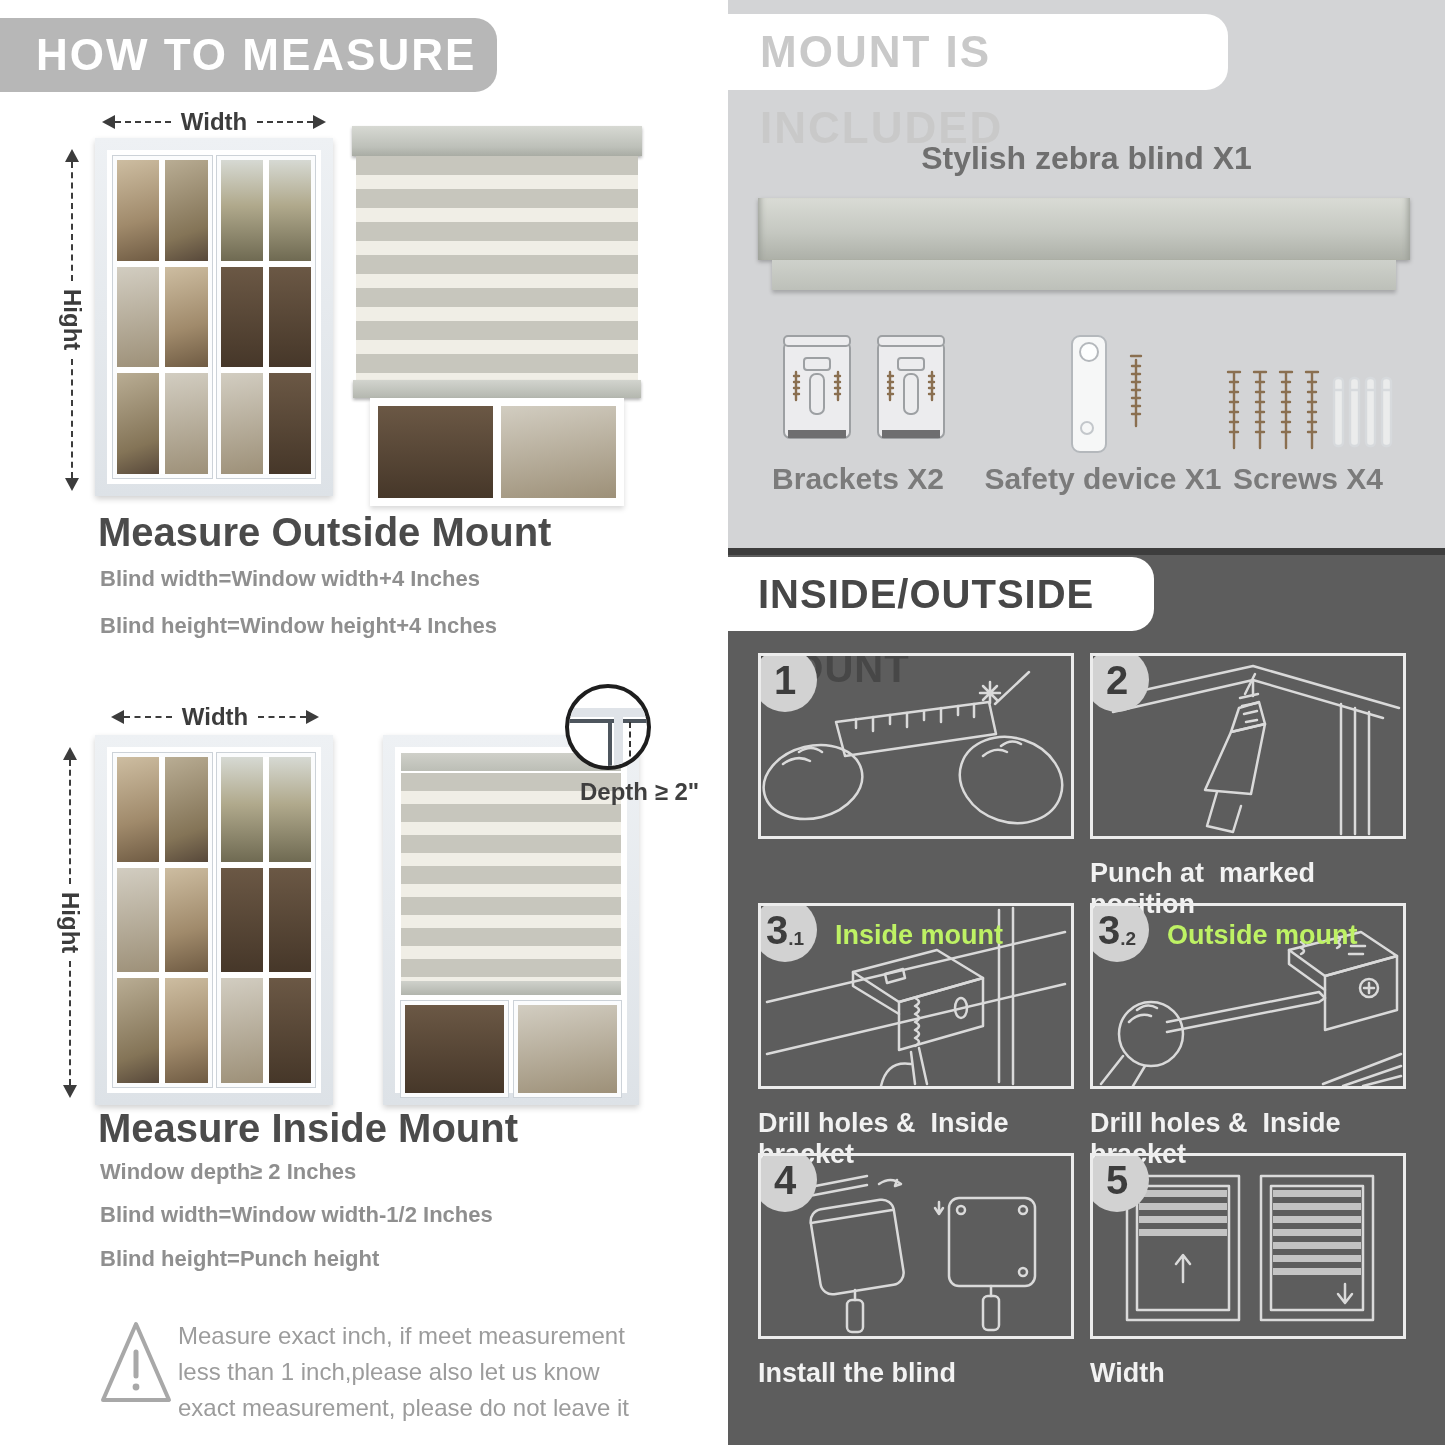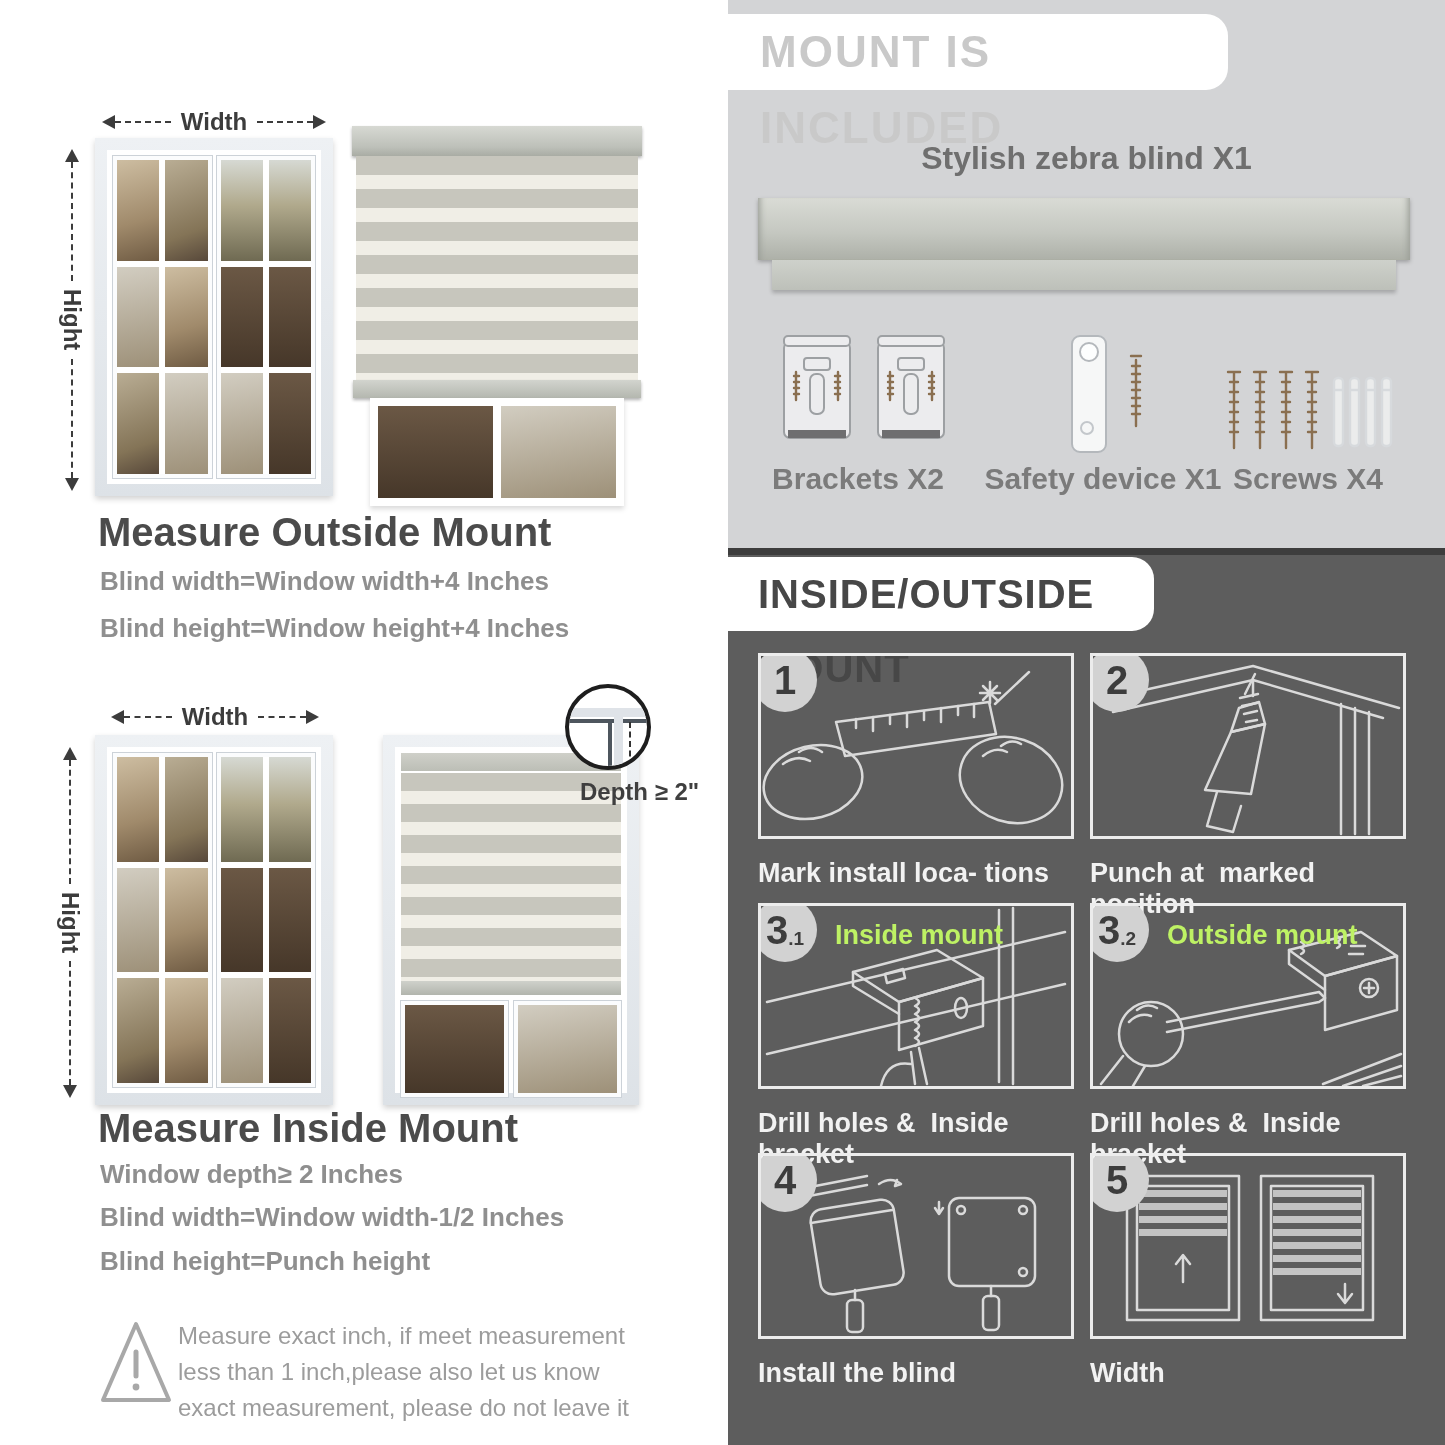--- a/index.html
+++ b/index.html
@@ -53,21 +53,21 @@
 
   .magnifier { position:absolute; width:86px; height:86px; border-radius:50%;
     border:4px solid #1e1e1e; background:#fff; overflow:hidden; z-index:5; }
   .mag-h1 { position:absolute; left:-8px; right:-8px; top:20px; height:9px; background:#dfe3e8; }
   .mag-h2 { position:absolute; left:-8px; right:-8px; top:31px; height:4px; background:#4e565e; }
   .mag-v1 { position:absolute; top:20px; bottom:-8px; right:24px; width:9px; background:#dfe3e8; }
   .mag-v2 { position:absolute; top:31px; bottom:-8px; right:35px; width:4px; background:#4e565e; }
   .mag-d  { position:absolute; top:34px; bottom:0; right:16px; width:0; border-left:2px dashed #333; }
 
   .sec-title { position:absolute; font-size:40px; font-weight:bold; color:#4b4b4b; }
-  .sec-line  { position:absolute; font-size:26px; font-weight:bold; color:#8f8f8f; }
+  .sec-line  { position:absolute; font-size:22px; font-weight:bold; color:#8f8f8f; }
   .depth-label { position:absolute; font-size:24px; font-weight:bold; color:#3f3f3f; }
 
   .note-text { position:absolute; font-size:24px; color:#9c9c9c; line-height:1.5; width:460px; }
 
   
   .panel-top { position:absolute; left:728px; top:0; width:717px; height:548px; background:#d3d4d6; }
   .inc-hdr { position:absolute; left:0; top:14px; width:500px; height:76px; background:#fff;
     border-radius:0 22px 22px 0; color:#c9c9c9; font-size:44px; font-weight:bold;
     letter-spacing:2px; line-height:76px; padding-left:32px; }
   .product-title { position:absolute; left:0; top:140px; width:100%; text-align:center;
@@ -100,20 +100,21 @@
   svg .metal { stroke:#9da0a3; stroke-width:2; fill:#ececee; }
   svg .metal2 { stroke:#9da0a3; stroke-width:2; fill:none; }
   svg .clearp { stroke:#b4b8bc; stroke-width:2; fill:rgba(255,255,255,.8); }
   svg .screwb { stroke:#8a6f50; stroke-width:2.4; fill:none; stroke-linecap:round; }
 </style>
 </head>
 <body>
 
 <div id="canvas">
 
+  <div class="hdr-band">HOW TO MEASURE</div>
 
   <div class="dim-h" style="left:95px; top:108px; width:238px;">
     <span class="ah-l"></span>
     <span class="dline"></span>
     <span class="dlabel">Width</span>
     <span class="dline"></span>
     <span class="ah-r"></span>
   </div>
 
   <div class="dim-v" style="left:58px; top:142px; height:356px;">
@@ -299,21 +300,20 @@
           <ellipse cx="52" cy="126" rx="50" ry="36" transform="rotate(-14 52 126)"></ellipse>
           <path d="M22 108 q14 -10 27 -3 M38 96 q12 -8 23 0"></path>
           <ellipse cx="250" cy="124" rx="52" ry="42" transform="rotate(18 250 124)"></ellipse>
           <path d="M222 100 q12 -10 24 -4 M240 90 q10 -8 20 -2"></path>
         </g>
       </svg>
       <div class="badge">
         <span class="n">1</span>
       </div>
     </div>
-    <div class="caption" style="left:30px; top:310px;">Mark install loca- tions</div>
 
     <div class="step-frame" style="left:362px; top:105px;">
       <svg class="lineart" width="310" height="180" viewBox="0 0 310 180">
         <g class="ln">
           <path d="M6 44 L160 10 L306 52"></path>
           <path d="M20 56 L160 24 L290 62"></path>
           <path d="M248 48 L248 178 M262 52 L262 178 M276 56 L276 178"></path>
           <path d="M160 24 L160 40"></path>
           <path d="M152 38 l10 -20 M147 42 l18 -4 M149 50 l15 -3 M151 58 l13 -3 M153 66 l11 -2"></path>
           <path d="M138 76 L172 68 L166 46 L146 52 Z"></path>

